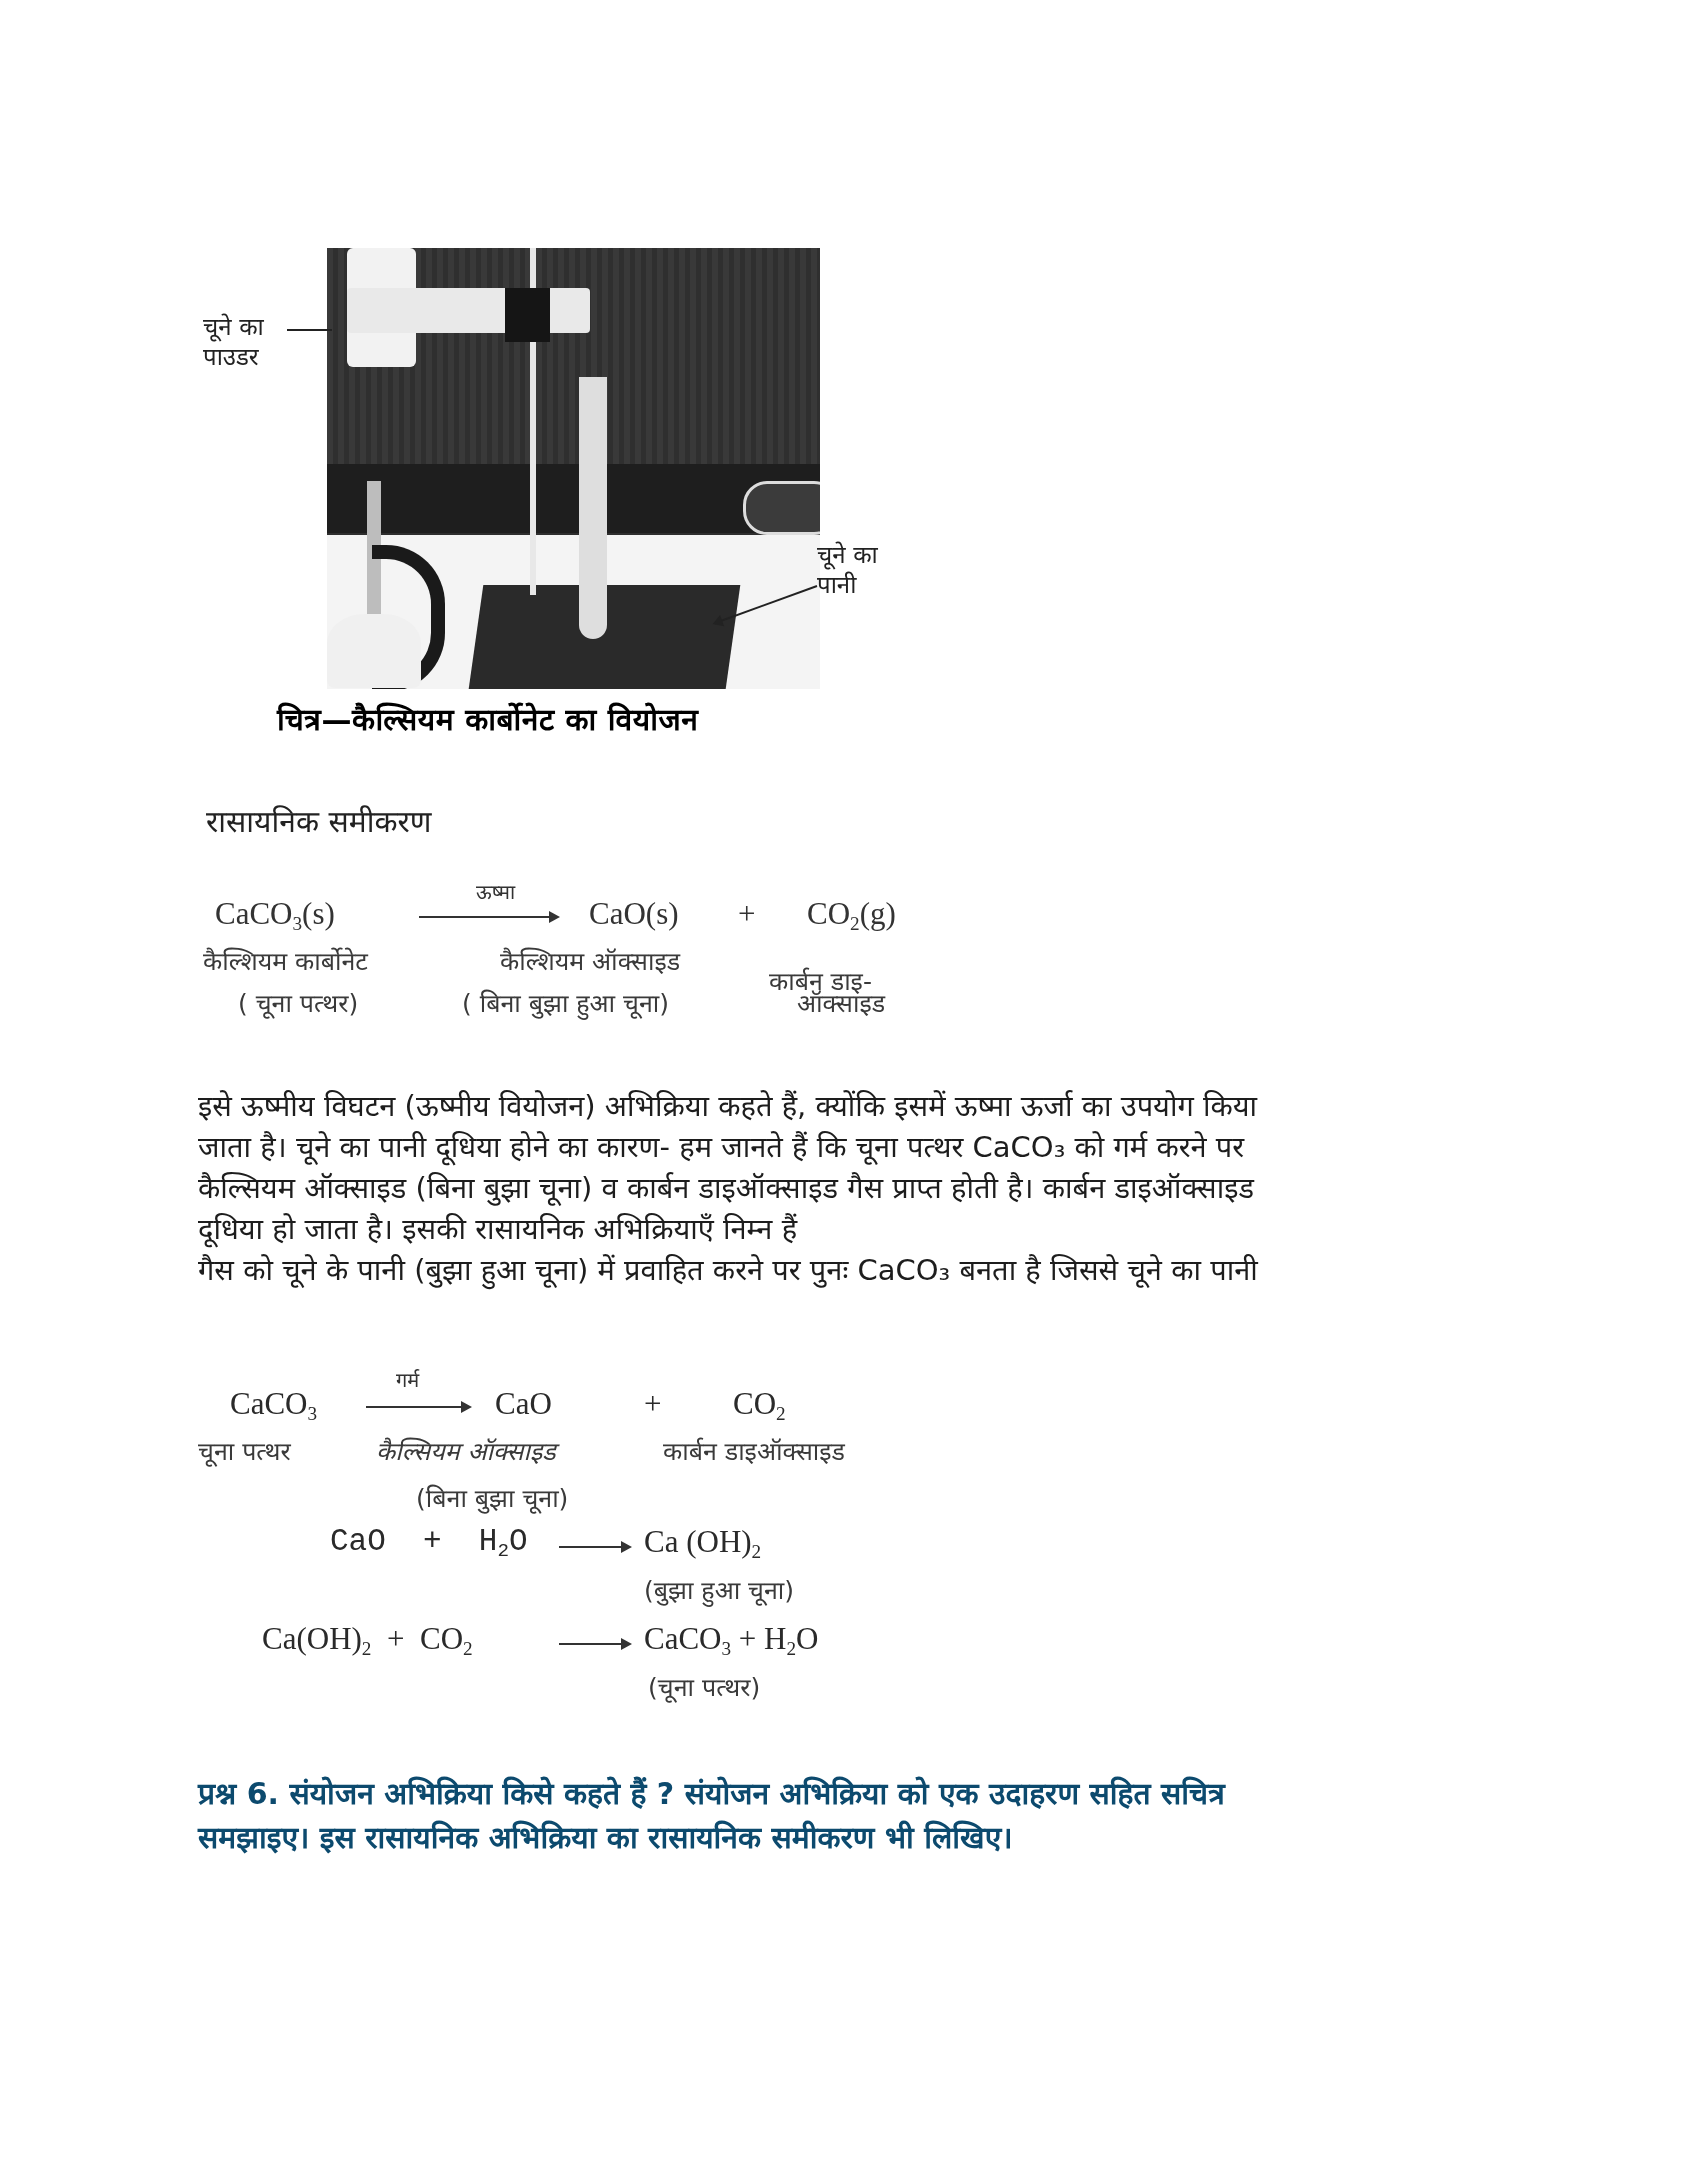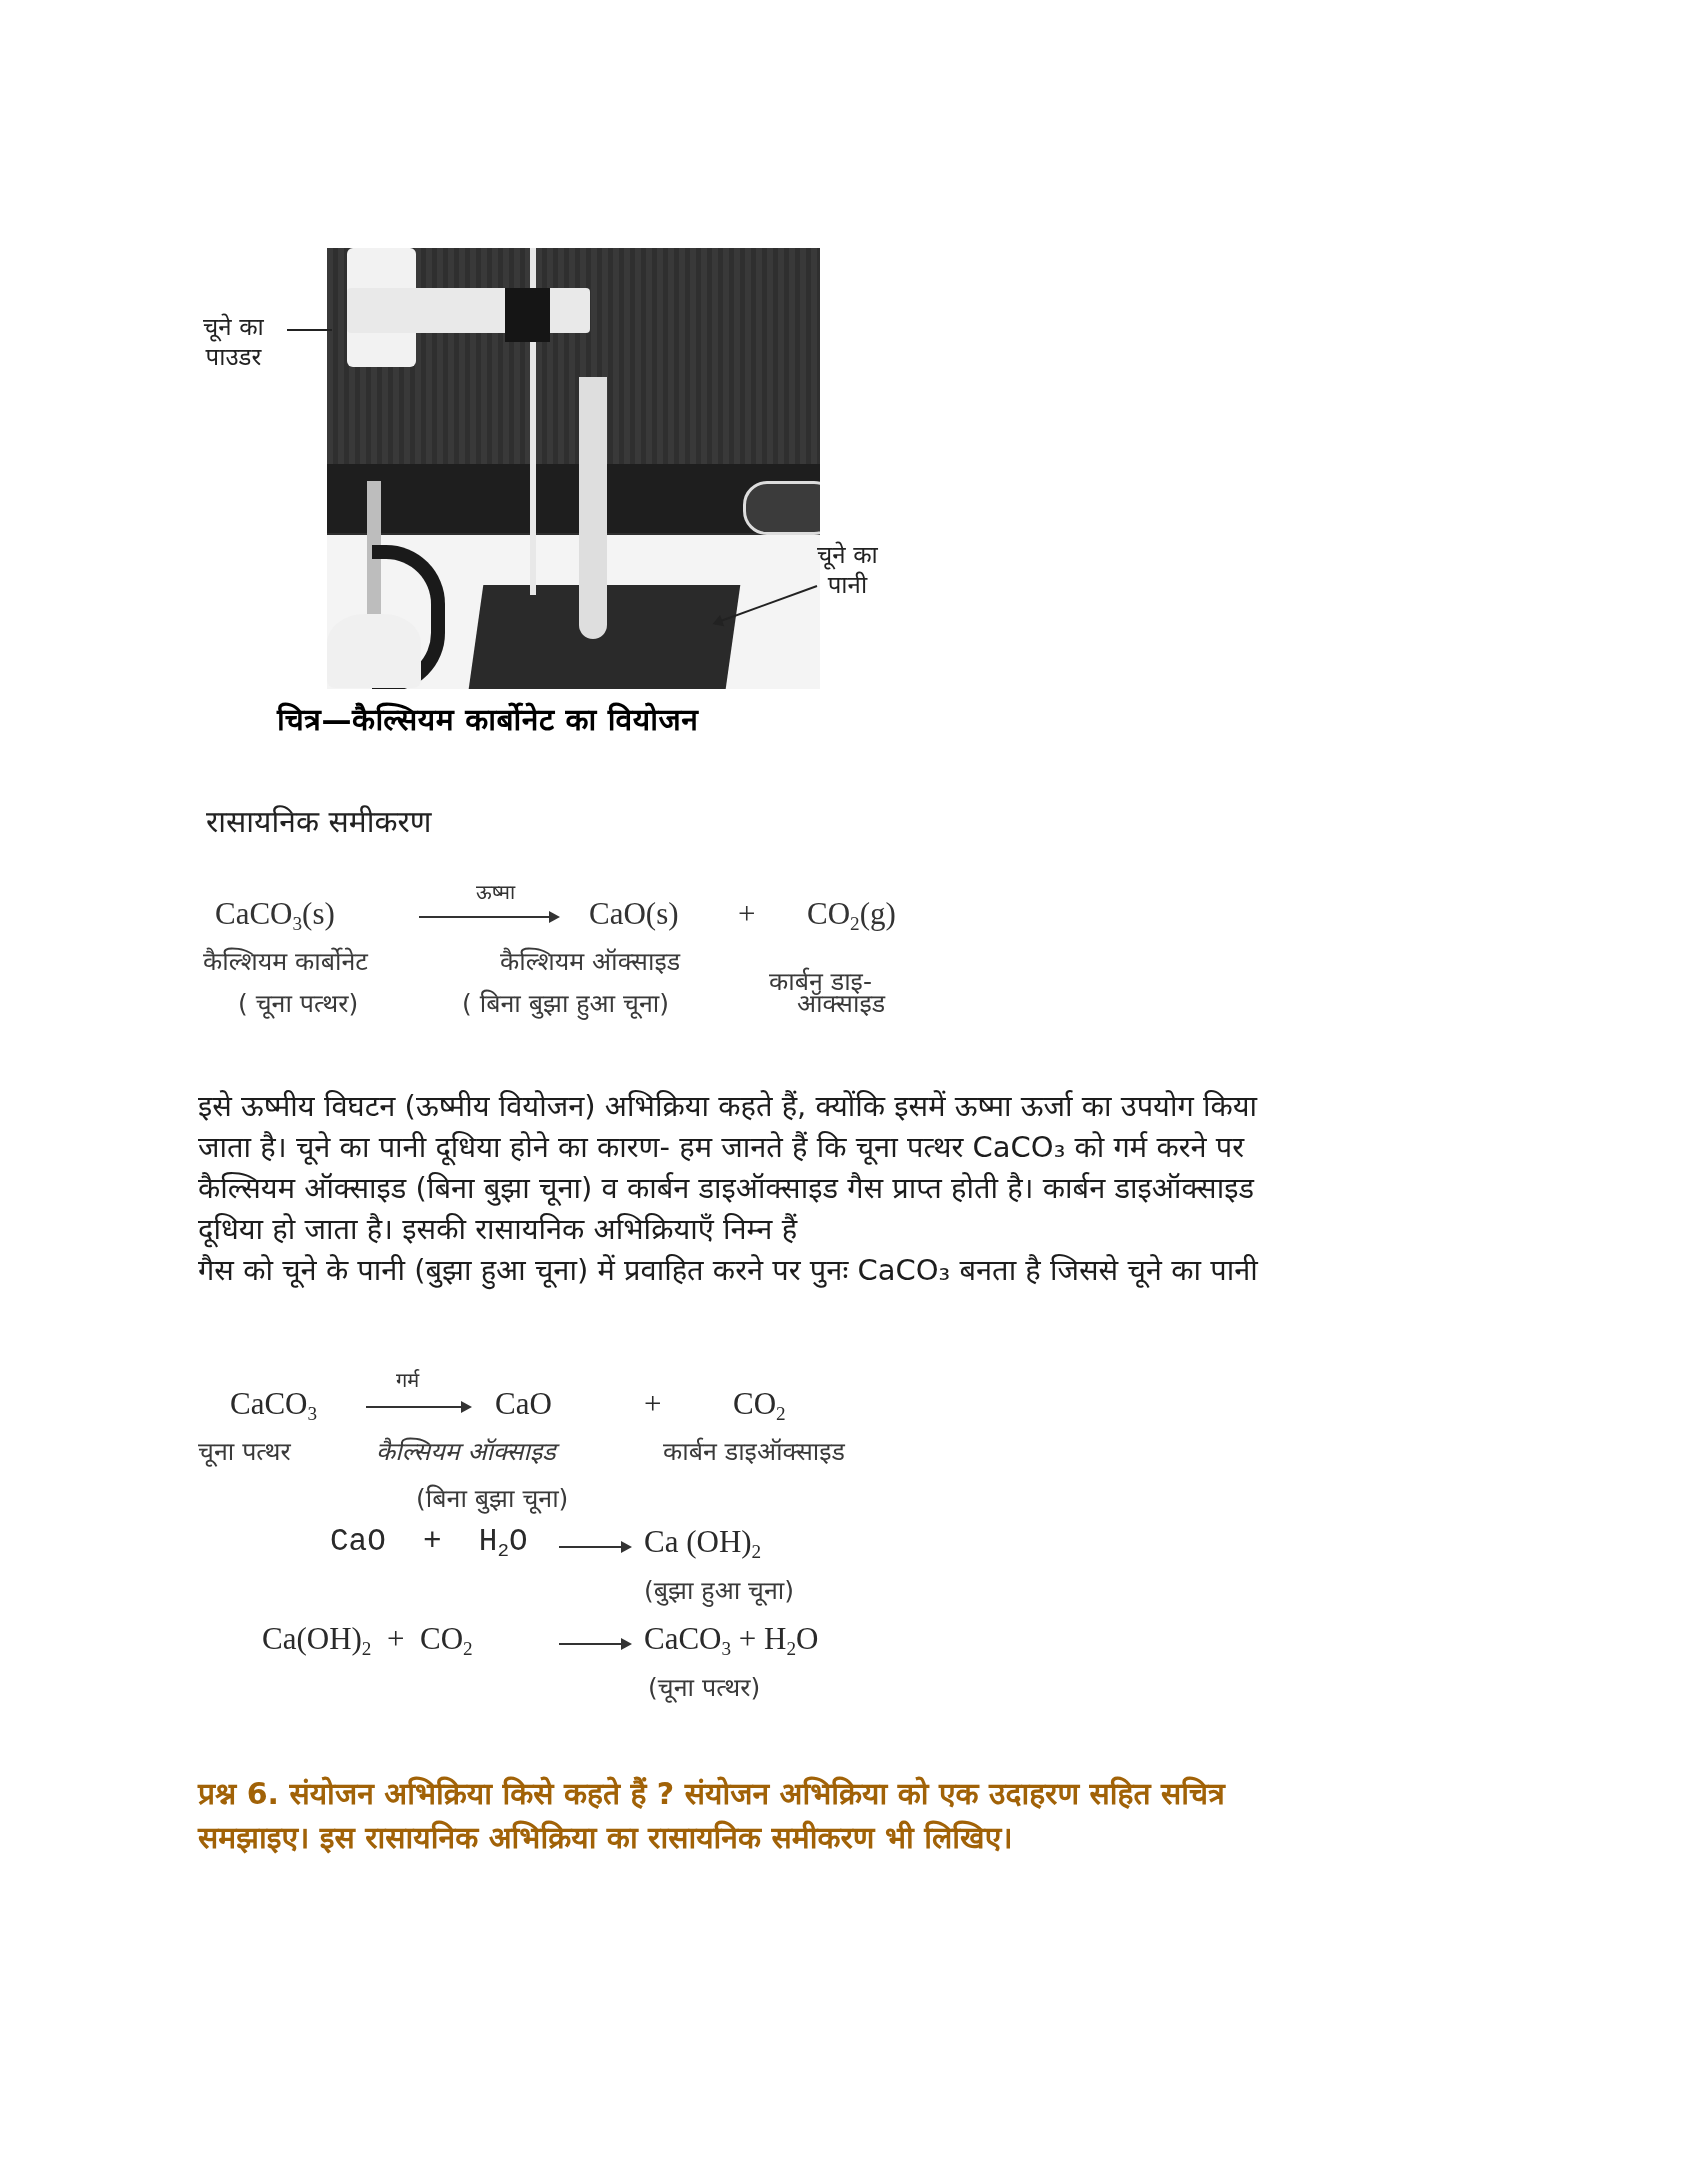--- a/index.html
+++ b/index.html
@@ -1,20 +1,20 @@
 <!DOCTYPE html>
 <html><head>
 <meta charset="utf-8">
 <style>
   html, body { margin: 0; padding: 0; background: #ffffff; }
   body { width: 1683px; height: 2178px; position: relative; overflow: hidden;
          font-family: "DejaVu Sans", sans-serif; color: #1a1a1a; }
 
   
-  .figure { position: absolute; left: 193px; top: 243px; width: 733px; height: 515px; text-align: center; }
+  .figure { position: absolute; left: 193px; top: 243px; width: 733px; height: 515px; }
   .photo { position: absolute; left: 134px; top: 5px; width: 493px; height: 441px;
            background: #2e2e2e; overflow: hidden; }
   .photo .wall-top { position: absolute; left: 0; top: 0; width: 100%; height: 216px;
            background: repeating-linear-gradient(90deg, #3a3a3a 0 6px, #303030 6px 11px),
                        #333; opacity: .95; }
   .photo .wall-band { position: absolute; left: 0; top: 216px; width: 100%; height: 69px; background: #1e1e1e; }
   .photo .table { position: absolute; left: 0; top: 287px; width: 100%; height: 158px; background: #f4f4f4; }
   .photo .base { position: absolute; left: 149px; top: 337px; width: 257px; height: 104px;
            background: #2a2a2a; transform: skewX(-8deg); }
   .photo .stand-rod { position: absolute; left: 203px; top: 0; width: 6px; height: 347px; background: #e8e8e8; }
@@ -55,21 +55,21 @@
   .arrow-long::after { content: ""; position: absolute; right: -2px; top: -5px;
                        border-left: 11px solid #333; border-top: 6px solid transparent; border-bottom: 6px solid transparent; }
   .over { position: absolute; font-family: "DejaVu Sans", sans-serif; font-size: 20px; color: #333; }
 
   .para { position: absolute; left: 198px; top: 1086px; width: 1307px; font-size: 29px; line-height: 41px; color: #1d1d1d; }
   .para span.line { display: block; white-space: nowrap; }
 
   .eq2 { position: absolute; left: 198px; top: 1366px; width: 752px; font-family: "Liberation Serif", serif; color: #2a2a2a; }
 
   .question { position: absolute; left: 198px; top: 1772px; width: 1307px; font-size: 30px; line-height: 44px;
-              font-weight: bold; color: #a16207; }
+              font-weight: bold; color: #0c4a6e; }
   .question span.line { display: block; white-space: nowrap; }
   sub { font-size: 62%; vertical-align: -0.3em; line-height: 0; }
 </style>
 </head>
 <body>
 
 <div class="figure">
   <div class="photo">
     <div class="wall-top"></div>
     <div class="wall-band"></div>

